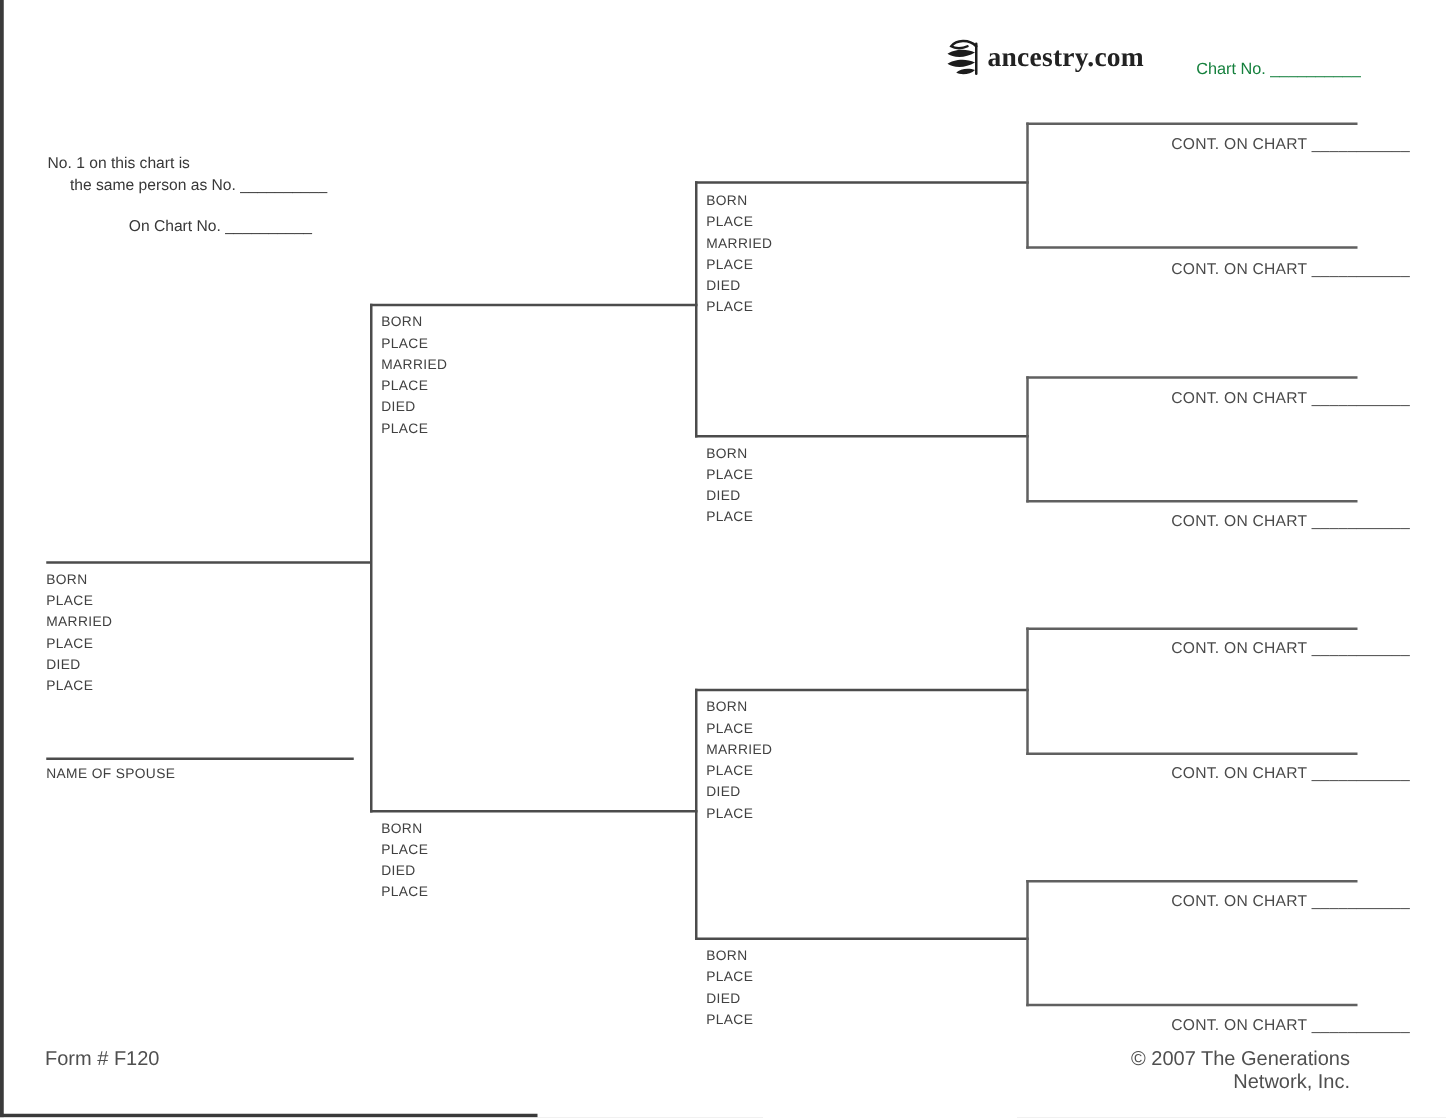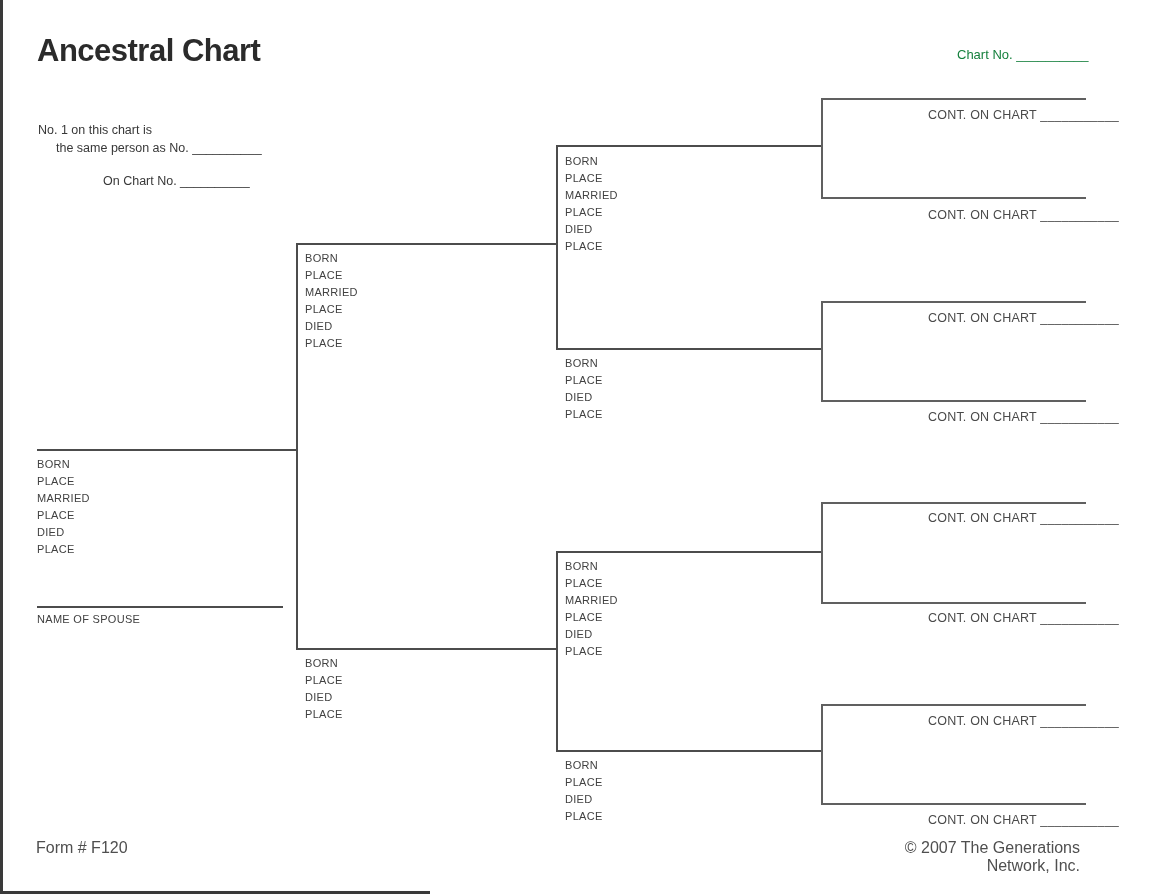--- a/index.html
+++ b/index.html
@@ -31,37 +31,50 @@
   .chart-no{position:absolute;left:957px;top:47px;font-size:13px;color:#15803d;}
   .info{position:absolute;font-size:12.5px;line-height:18px;color:#383838;}
   .fields{
     position:absolute;
     font-size:11px;line-height:17px;
     letter-spacing:0.3px;color:#414141;
     white-space:pre-line;
   }
   .spouse{position:absolute;font-size:11px;letter-spacing:0.3px;color:#414141;}
   .cont{
-    position:absolute;width:200px;
+    position:absolute;width:200px;text-align:right;
     font-size:12.5px;color:#4a4a4a;letter-spacing:0.2px;
   }
   .footer{position:absolute;font-size:16px;color:#4f4f4f;}
   .footer.center{left:0;width:1157px;text-align:center;}
   .footer.right{left:860px;width:220px;text-align:right;}
 </style>
 </head>
 <body>
 
 <div class="page">
 
   <div class="edge" style="left:0;top:0;width:3px;height:894px;"></div>
   <div class="edge" style="left:0;top:891px;width:430px;height:3px;"></div>
 
-  <div class="title">Ancestral Chart</div>
 
+  <div class="logo">
+    <svg width="36" height="34" viewBox="0 0 36 34">
+      <g fill="none" stroke="#1c1c1c" stroke-width="2" stroke-linecap="round">
+        <path d="M29 6 L29 30"></path>
+        <path d="M29 8 C23 2, 13 3, 9 8 C12 10, 18 10, 22 8"></path>
+      </g>
+      <g fill="#1c1c1c">
+        <path d="M28 13 C20 9, 10 11, 6 14 C10 17, 20 18, 28 13 Z"></path>
+        <path d="M28 21 C20 17, 10 19, 6 22 C10 25, 20 26, 28 21 Z"></path>
+        <path d="M28 27 C23 25, 16 26, 13 29 C16 31, 24 31, 28 27 Z"></path>
+      </g>
+    </svg>
+    <span class="logo-text">ancestry.com</span>
+  </div>
 
   <div class="chart-no">Chart No. __________</div>
 
   <div class="info" style="left:38px;top:121px;text-align:center;">No. 1 on this chart is</div>
   <div class="info" style="left:24px;top:139px;margin-left:32px;">the same person as No. __________</div>
   <div class="info" style="left:103px;top:172px;">On Chart No. __________</div>
 
   <div class="hline" style="left:37px;top:449px;width:260px;"></div>
   <div class="hline" style="left:37px;top:606px;width:246px;"></div>
   <div class="vline" style="left:296px;top:243px;height:407px;"></div>

